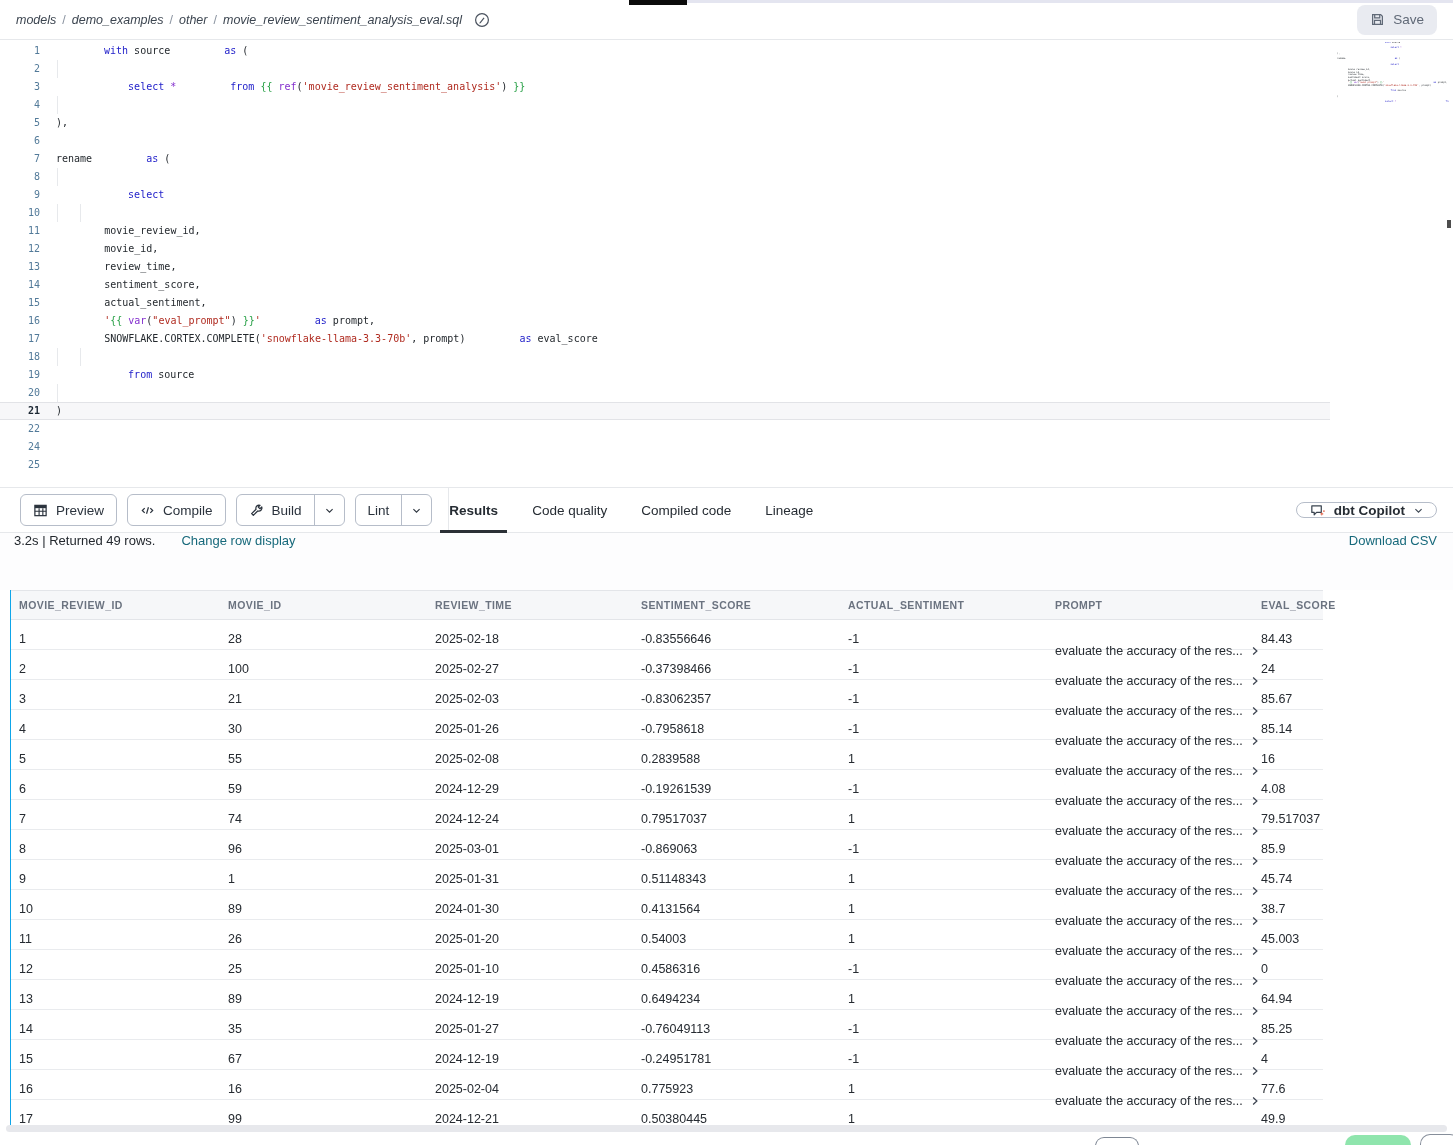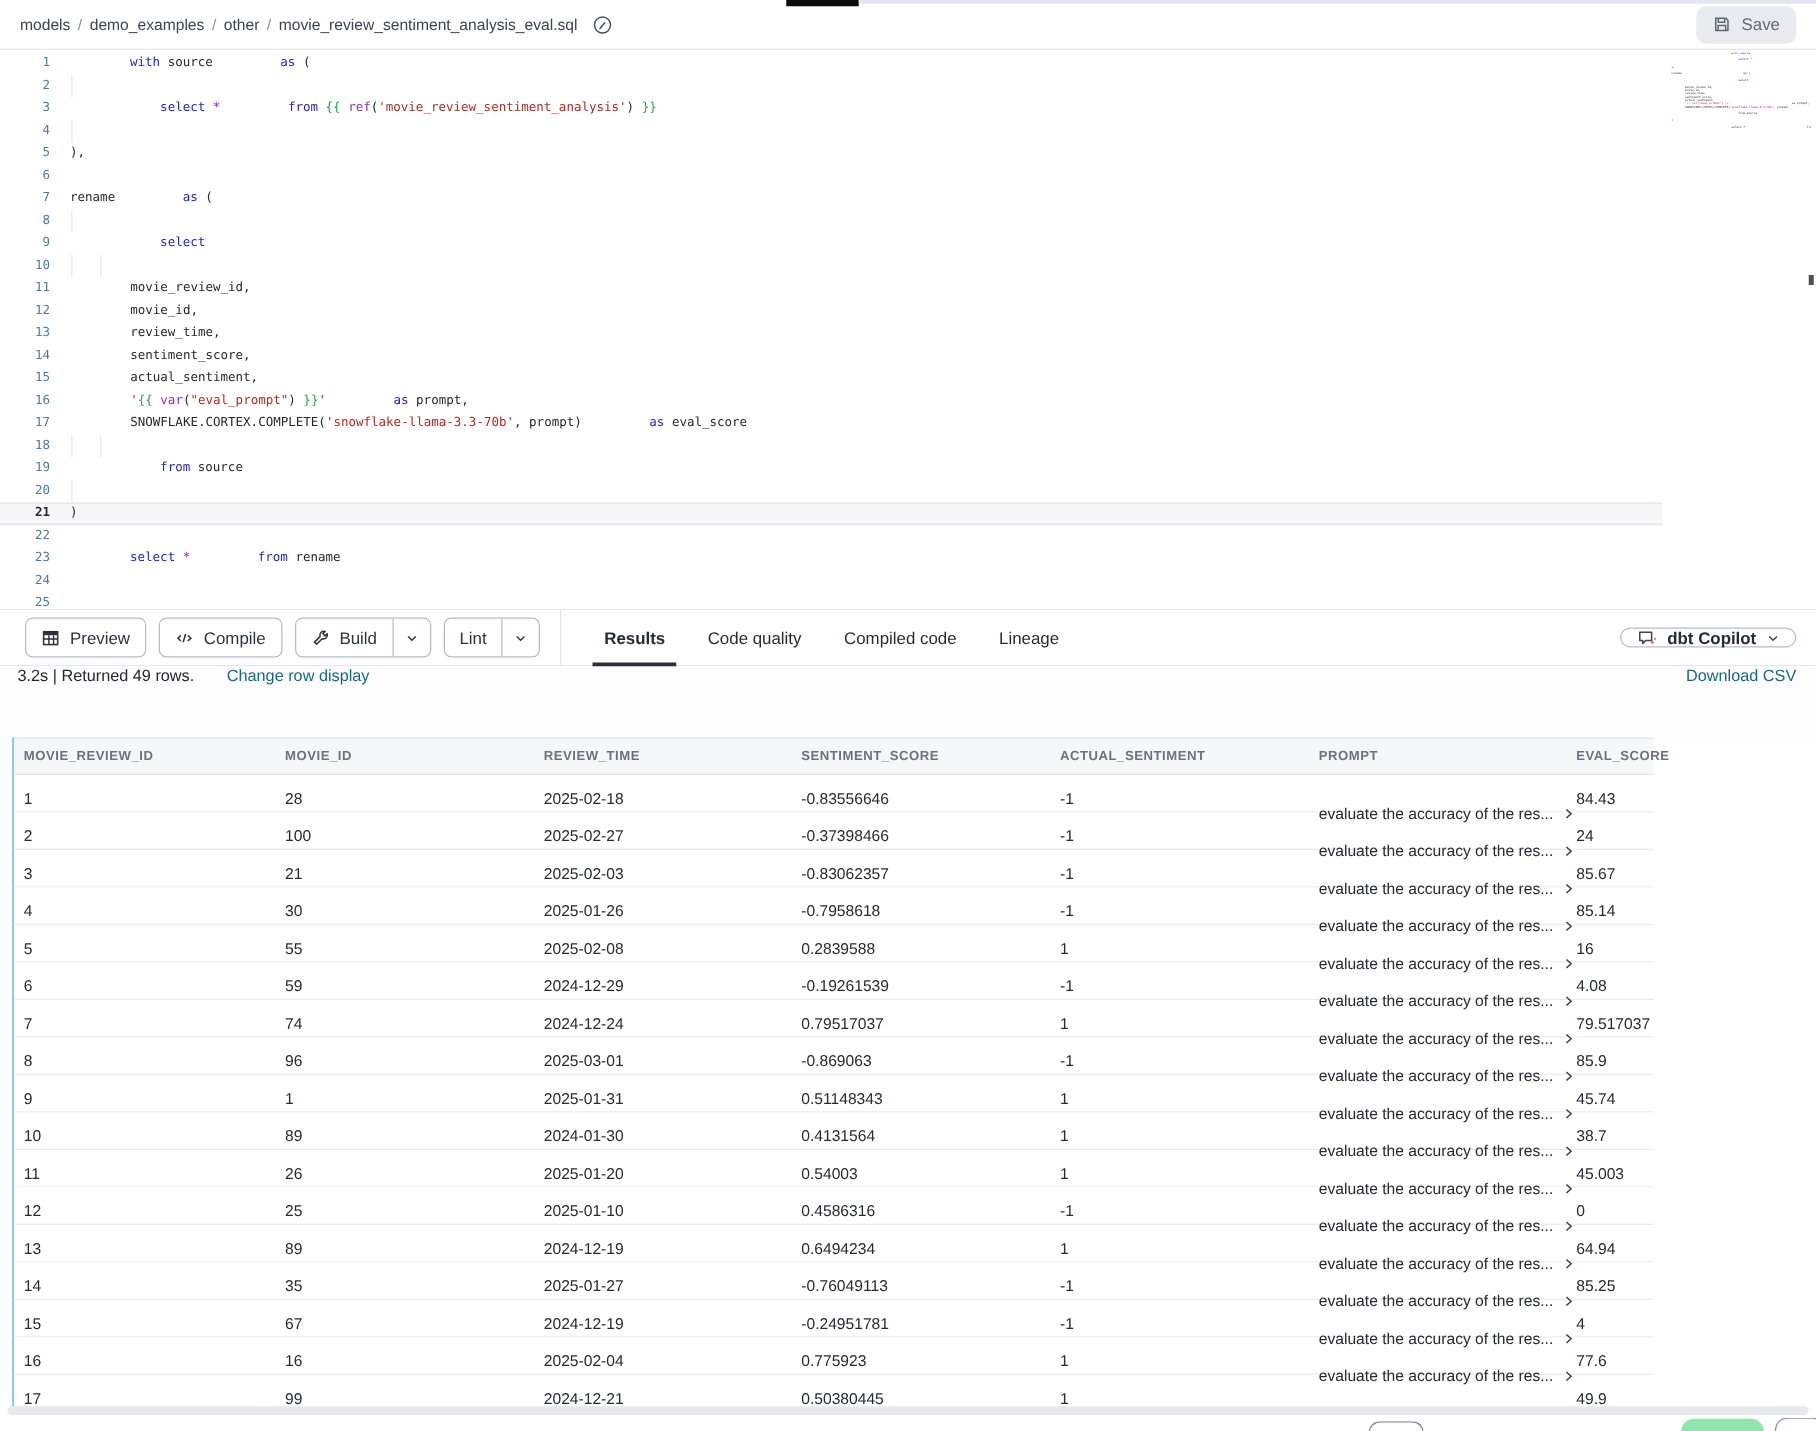--- a/index.html
+++ b/index.html
@@ -8,21 +8,21 @@
   body { position:relative; }
 
   
   .top-black-bar { position:absolute; left:629px; top:0; width:58px; height:5px; background:#0b0b0b; z-index:30; }
   .top-lav-bar { position:absolute; left:687px; top:0; width:766px; height:3px; background:#e4e5f0; z-index:30; }
 
   
   .topbar { height:40px; display:flex; align-items:center; padding:0 16px; background:#fff;
             border-bottom:1px solid #e6e8eb; position:relative; }
   .bc { display:flex; align-items:center; font-size:12.5px; color:#3c4550; }
-  .bc-item { cursor:default; }
+  .bc-item { cursor:default;font-style:italic; }
   .bc-sep { margin:0 6px; color:#8a93a0; }
   .doc-icon { margin-left:10px; width:20px; height:20px; display:flex; align-items:center; justify-content:center; color:#4a525e; }
   .save-btn { margin-left:auto; display:flex; align-items:center; gap:8px; background:#e9ebf1; color:#606977;
               border:none; border-radius:8px; height:30px; padding:0 13px; font-size:13.5px; }
 
   
   .editor { position:relative; height:447px; overflow:hidden; background:#fff;
             font-family:"DejaVu Sans Mono", monospace; font-size:10px; }
   .code-lines { padding-top:2px; }
   .code-row { display:flex; height:18px; line-height:18px; position:relative; }
@@ -46,21 +46,21 @@
   
   .toolbar { height:46px; display:flex; align-items:stretch; border-top:1px solid #e6e8eb;
              border-bottom:1px solid #e6e8eb; background:#fff; }
   .btn-group { display:flex; align-items:center; gap:10px; padding-left:20px; padding-right:16px; }
   .btn { display:flex; align-items:center; gap:8px; border:1px solid #b6bdc9; border-radius:6px;
          height:32px; padding:12px 12px; font-size:13.5px; color:#2b333d; background:#fff; cursor:pointer; }
   .btn-split { display:flex; align-items:stretch; border:1px solid #b6bdc9; border-radius:6px; height:32px; background:#fff; }
   .btn-split .main { display:flex; align-items:center; gap:8px; padding:0 12px; font-size:13.5px; color:#2b333d; cursor:pointer; }
   .btn-split .caret { display:flex; align-items:center; padding:0 9px; border-left:1px solid #b6bdc9; color:#2b333d; cursor:pointer; }
   .icon-svg { display:block; }
-  .tabs { display:flex; align-items:stretch; gap:34px; border-left:1px solid #e6e8eb; padding-left:34px; }
+  .tabs { display:flex; align-items:stretch; gap:34px; border-left:1px solid #e6e8eb; }
   .tab { display:flex; align-items:center; font-size:13.5px; color:#262c33; position:relative; cursor:pointer; }
   .tab.active { font-weight:600; }
   .tab.active::after { content:""; position:absolute; left:-9px; right:-9px; bottom:-1px; height:3px; background:#2b3036; }
   .copilot-btn { margin-left:auto; margin-right:16px; align-self:center; display:flex; align-items:center; gap:8px;
                  border:1px solid #b6bdc9; border-radius:8px; height:16px; padding:0 12px;
                  font-size:13.5px; font-weight:600; color:#262c33; background:#fff; cursor:pointer; }
 
   
   .status-row { height:57px; display:flex; align-items:flex-start; padding:0 16px 0 14px; gap:26px;
                 background:#fdfdfe; font-size:13px; color:#23282e; }
@@ -212,24 +212,20 @@
         <div class="code"></div>
       </div>
       <div class="code-row active">
         <div class="hl"></div>
         <div class="gut">21</div>
         <div class="code"><span class="tk-p">)</span></div>
       </div>
       <div class="code-row">
         <div class="gut">22</div>
         <div class="code"></div>
-      </div>
-      <div class="code-row">
-        <div class="gut">23</div>
-        <div class="code"><span class="tk-k">select</span><span class="tk-p"> </span><span class="tk-f">*</span><span class="tk-p"> </span><span class="tk-k">from</span><span class="tk-p"> rename</span></div>
       </div>
       <div class="code-row">
         <div class="gut">24</div>
         <div class="code"></div>
       </div>
       <div class="code-row">
         <div class="gut">25</div>
         <div class="code"></div>
       </div>
     </div>

